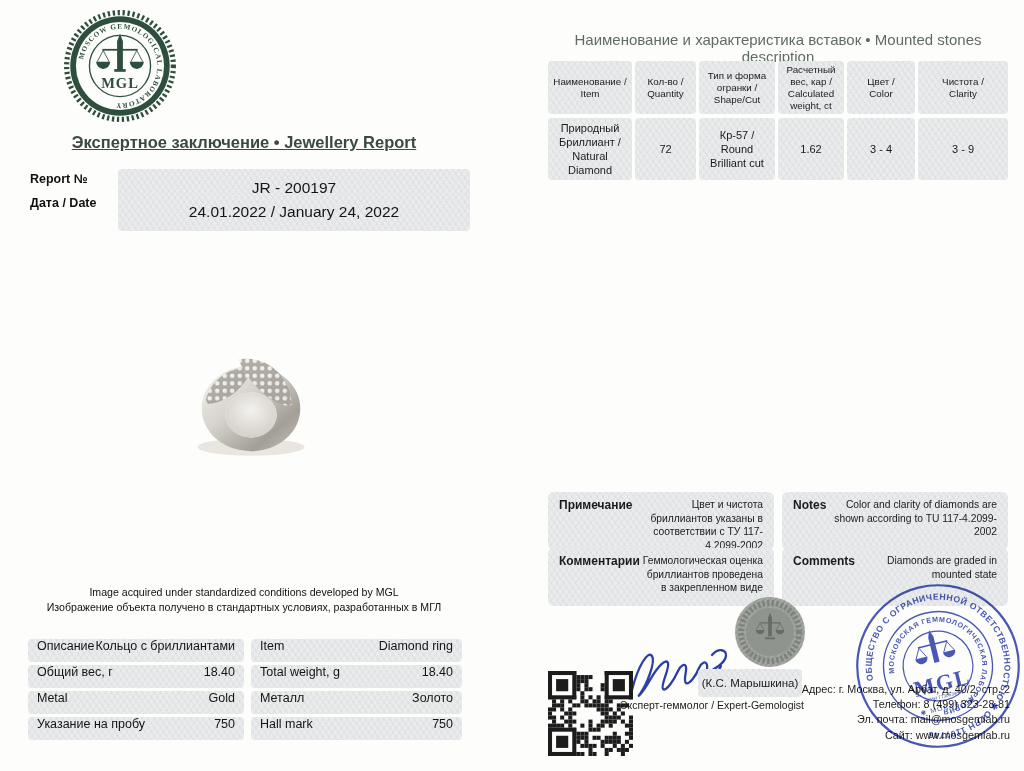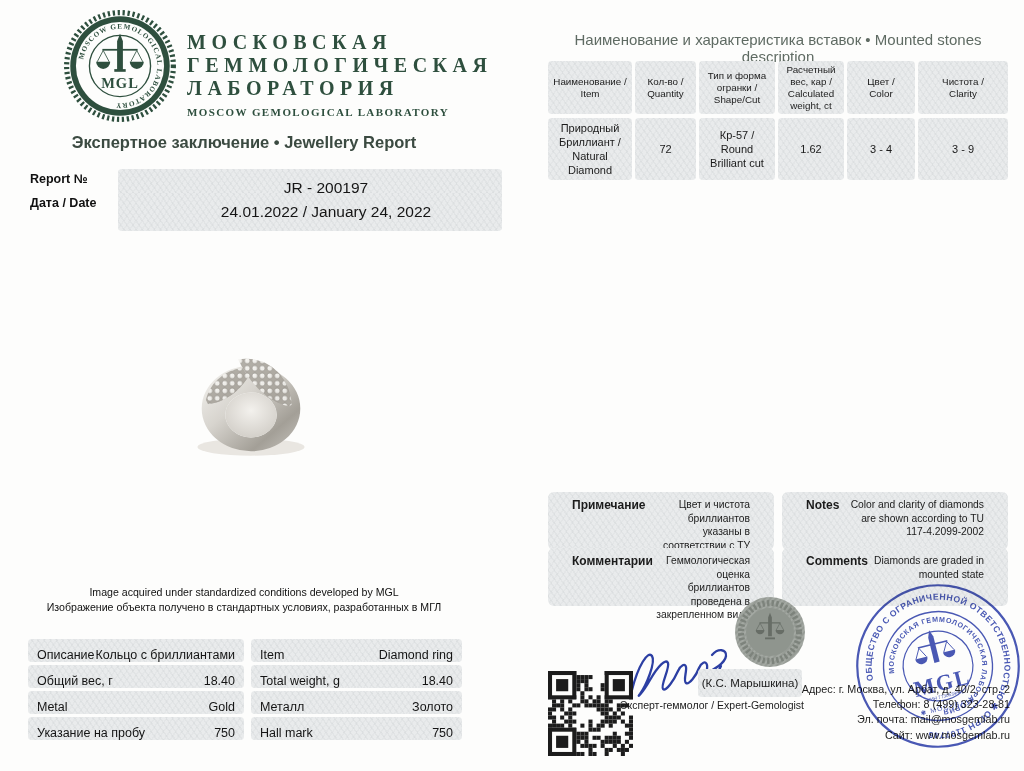--- a/index.html
+++ b/index.html
@@ -13,42 +13,42 @@
       #e9ebec;
     border-radius:4px;
   }
   
   #lab-name{left:187px;top:31px;}
   .lab-ru{font-family:"Liberation Serif",serif;font-weight:bold;font-size:20px;
           letter-spacing:5.5px;color:#2e4f3e;line-height:23px;white-space:nowrap;}
   .lab-en{font-family:"Liberation Serif",serif;font-weight:bold;font-size:11px;
           letter-spacing:1.4px;color:#2e4f3e;margin-top:6px;white-space:nowrap;}
   #report-title{left:18px;top:133px;width:452px;text-align:center;
-          font-size:16.5px;font-weight:bold;color:#3b4a41;}
+          font-size:16.5px;font-weight:bold;color:#3b4a41;text-decoration:underline;}
   .kv-label{font-weight:bold;font-size:12.5px;color:#111;}
   .kv-bar{height:38px;display:flex;align-items:center;justify-content:center;
-          font-size:15.5px;color:#151515;padding-left:32px;}
+          font-size:15.5px;color:#151515;}
   #photo-caption{left:18px;top:585px;width:452px;text-align:center;font-size:10.6px;
           line-height:15px;color:#101010;}
   #item-table{left:28px;top:639px;width:434px;}
   .item-row{display:grid;grid-template-columns:216px 211px;column-gap:7px;margin-bottom:3px;}
-  .item-bar{height:23px;display:flex;justify-content:space-between;align-items:flex-end;
+  .item-bar{height:23px;display:flex;justify-content:space-between;align-items:flex-start;
           padding:0 9px;box-sizing:border-box;font-size:12.5px;color:#141414;}
   
   #stones-title{left:546px;top:31px;width:464px;text-align:center;font-size:15px;color:#5f6b63;}
   .stones-grid{left:548px;width:460px;display:grid;
           grid-template-columns:84px 61px 76px 66px 68px 90px;column-gap:3px;}
   #stones-head{top:61px;}
   #stones-data{top:118px;}
   .s-cell{border-radius:4px;display:flex;align-items:center;justify-content:center;
           text-align:center;white-space:pre-line;}
   #stones-head .s-cell{height:53px;font-size:9.8px;line-height:12px;}
   #stones-data .s-cell{height:62px;font-size:11px;line-height:14px;}
   .note-row{left:548px;width:460px;display:grid;grid-template-columns:226px 226px;column-gap:8px;}
-  .note-bar{height:58px;border-radius:6px;padding:6px 24px;box-sizing:border-box;
+  .note-bar{height:58px;border-radius:6px;padding:6px 11px;box-sizing:border-box;
           display:flex;gap:1px;}
   .note-label{font-weight:bold;font-size:12px;white-space:nowrap;}
   .note-text{flex:1;text-align:right;font-size:10.3px;line-height:13.5px;margin-top:0;}
   #sign-name-bar{left:698px;top:669px;width:104px;height:28px;display:flex;align-items:center;
           justify-content:center;font-size:11.5px;}
   #sign-role{left:616px;top:699px;width:192px;text-align:center;font-size:10.5px;}
   #contact{left:768px;top:682px;width:242px;text-align:right;font-size:10.8px;
           line-height:15.2px;color:#1d1d1d;}
   #stamp-wrap{left:853px;top:581px;width:170px;height:170px;transform:rotate(-14deg);
           opacity:0.92;mix-blend-mode:multiply;}
@@ -75,26 +75,20 @@
       <rect x="-17" y="-12.5" width="34" height="1.7" stroke="none"></rect>
       <path d="M-2.8,-20 L0,-27 L2.8,-20 L2.8,8 L-2.8,8 Z" stroke="none"></path>
       <rect x="-5.5" y="7" width="11" height="2.6" stroke="none"></rect>
       <path d="M-16.2,-11 l-5.8,11 M-16.2,-11 l5.8,11 M16.2,-11 l-5.8,11 M16.2,-11 l5.8,11" stroke-width="0.8" fill="none"></path>
       <path d="M-23,0 a6.8,6.8 0 0 0 13.6,0 Z" stroke="none"></path>
       <path d="M9.4,0 a6.8,6.8 0 0 0 13.6,0 Z" stroke="none"></path>
     </g>
     <text x="55" y="76" text-anchor="middle" font-size="14" font-weight="bold" letter-spacing="1" fill="#2e4f3e" style="font-family:'Liberation Serif',serif;">MGL</text>
   </svg>
 
-  <div class="abs" id="lab-name">
-    <div class="lab-ru">МОСКОВСКАЯ</div>
-    <div class="lab-ru">ГЕММОЛОГИЧЕСКАЯ</div>
-    <div class="lab-ru">ЛАБОРАТОРИЯ</div>
-    <div class="lab-en">MOSCOW GEMOLOGICAL LABORATORY</div>
-  </div>
 
   <div class="abs" id="report-title">Экспертное заключение • Jewellery Report</div>
 
   <div class="abs kv-label" style="left:30px;top:172px;">Report №</div>
   <div class="abs gbar kv-bar" style="left:118px;top:169px;width:352px;">JR - 200197</div>
   <div class="abs kv-label" style="left:30px;top:196px;">Дата / Date</div>
   <div class="abs gbar kv-bar" style="left:118px;top:193px;width:352px;">24.01.2022 / January 24, 2022</div>
 
   <svg class="abs" style="left:176px;top:342px;" width="150" height="118" viewBox="0 0 140 110">
     <defs>

